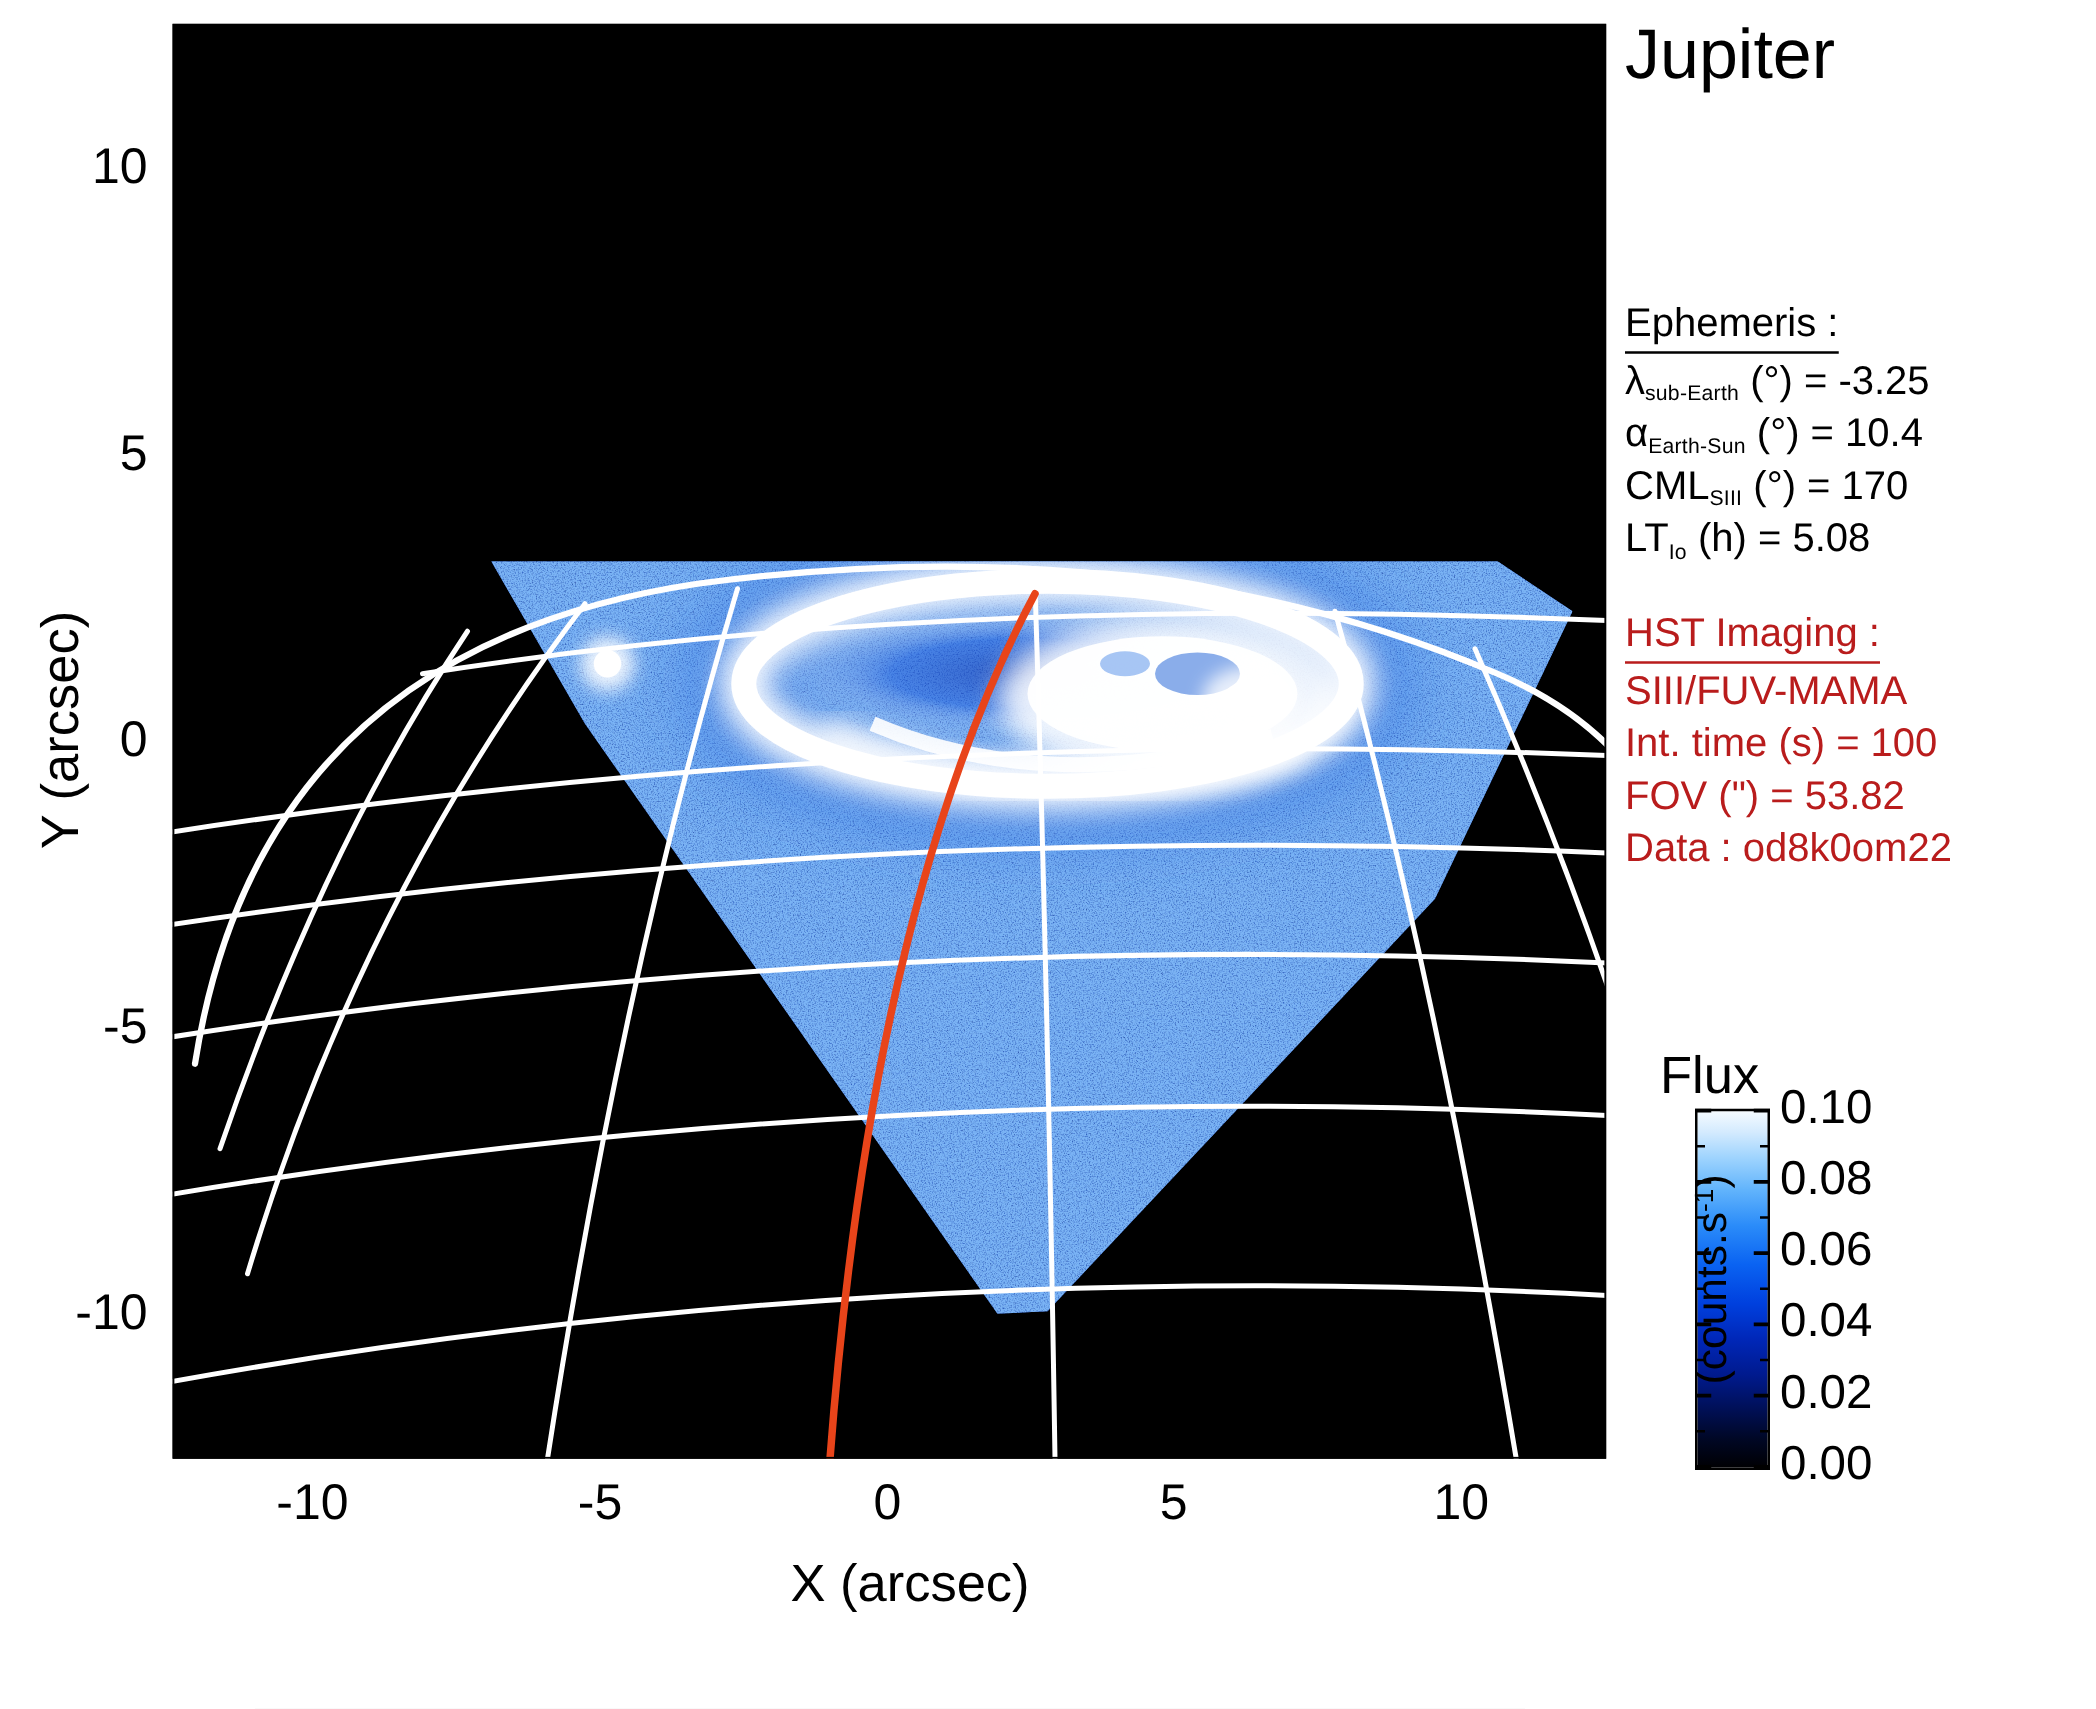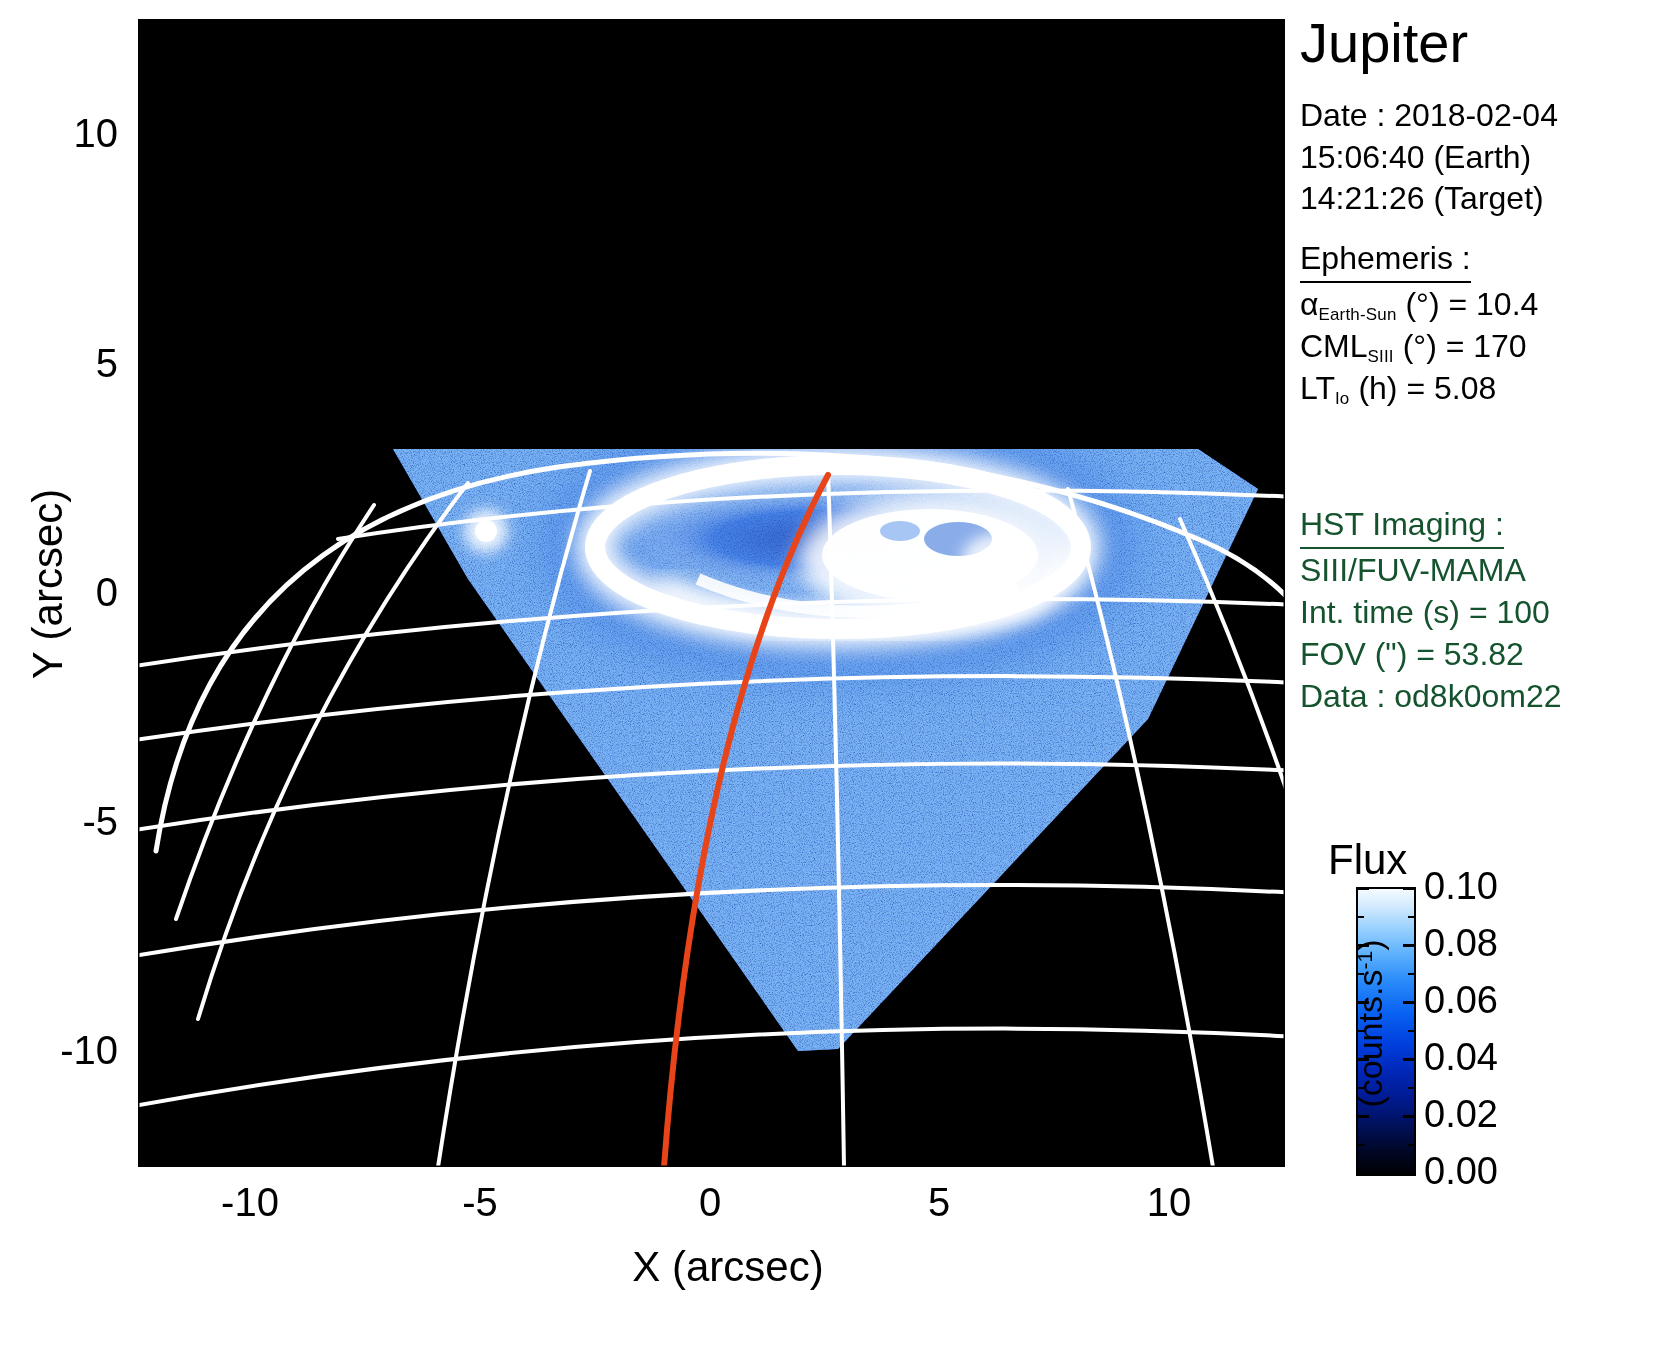--- a/index.html
+++ b/index.html
@@ -120,24 +120,24 @@
     vertical-align: baseline;
     position: relative;
     top: 0.32em;
     letter-spacing: 0.2px;
   }
   .sym { font-style: normal; }
 
   #hst-block {
     position: absolute;
     left: 0;
-    top: 503px;
+    top: 485px;
     font-size: 32px;
     line-height: 1.32;
-    color: #14532d;
+    color: #b91c1c;
   }
   #hst-block div { white-space: nowrap; }
 
   
   #colorbar-group {
     position: absolute;
     left: 0;
     top: 836px;
     width: 377px;
     height: 360px;
@@ -358,30 +358,30 @@
   <div class="xtick" style="left:650px; top:1182px;">0</div>
   <div class="xtick" style="left:879px; top:1182px;">5</div>
   <div class="xtick" style="left:1109px; top:1182px;">10</div>
 
   <div id="xlabel">X (arcsec)</div>
 
   <div id="side-panel">
 
     <div id="title">Jupiter</div>
 
-    <div id="date-block">
-      <div>Date : 2018-02-04</div>
-      <div>15:06:40 (Earth)</div>
-      <div>14:21:26 (Target)</div>
-    </div>
 
     <div id="ephemeris-block">
       <div><span class="section-head">Ephemeris :</span></div>
 
 
+      <div class="eph-row">
+        <span class="sym">λ</span><sub>sub-Earth</sub>
+        <span>(°)</span>
+        <span>= -3.25</span>
+      </div>
 
       <div class="eph-row">
         <span class="sym">α</span><sub>Earth-Sun</sub>
         <span>(°)</span>
         <span>= 10.4</span>
       </div>
 
       <div class="eph-row">
         <span>CML</span><sub>SIII</sub>
         <span>(°)</span>

